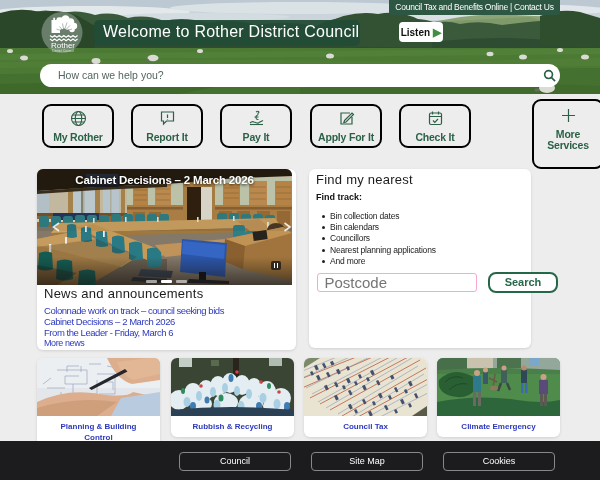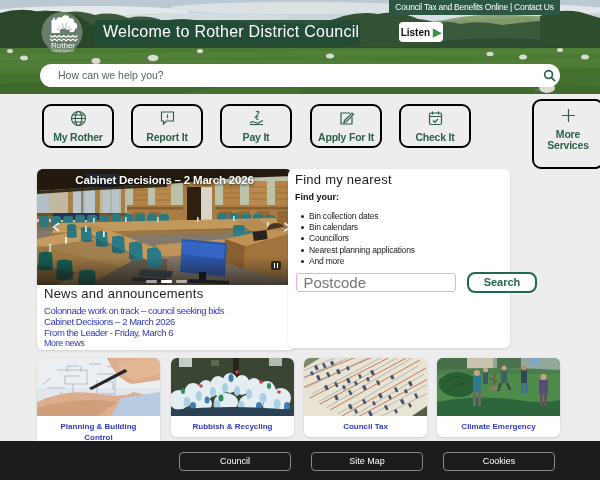--- a/index.html
+++ b/index.html
@@ -29,21 +29,21 @@
 #pausebtn:before { content:""; position:absolute; left:2.5px; top:2px; width:1.5px; height:5px; background:#fff; }
 #pausebtn:after { content:""; position:absolute; left:5.5px; top:2px; width:1.5px; height:5px; background:#fff; }
 .dash { position:absolute; top:110.5px; width:11px; height:3px; background:rgba(245,245,245,0.6); border-radius:1px; }
 .dash.on { background:#fff; }
 #news { position:absolute; left:7px; top:117px; width:248px; }
 #news h2 { font-size:13px; font-weight:normal; color:#1c1c1c; letter-spacing:0.25px; }
 #news a { display:block; color:#2d39bd; font-size:9.5px; letter-spacing:-0.45px; line-height:10.8px; text-decoration:none; }
 #news a.l1 { margin-top:5px; }
 #news a.more { font-size:9px; letter-spacing:-0.4px; }
 
-#rightcard { left:288px; top:169px; width:222px; height:179px; padding:3px 10px 0 7px; }
+#rightcard { left:309px; top:169px; width:222px; height:179px; padding:3px 10px 0 7px; }
 #rightcard h2 { font-size:13px; font-weight:normal; color:#1c1c1c; letter-spacing:0.25px; line-height:15px; }
 #rightcard .fy { font-size:9px; font-weight:bold; color:#111; margin-top:5px; }
 #rightcard ul { list-style:none; margin-left:14px; margin-top:9px; }
 #rightcard li { font-size:8.5px; letter-spacing:-0.2px; color:#222; line-height:11.2px; position:relative; }
 #rightcard li:before { content:""; position:absolute; left:-8px; top:4px; width:3px; height:3px; border-radius:50%; background:#222; }
 #postcode { position:absolute; left:7.5px; top:104px; width:160px; height:19px; border:1px solid #f9a8d4; border-radius:3px; background:#fff; color:#757575; font-size:15px; line-height:17px; padding-left:7px; }
 #searchbtn { position:absolute; left:179px; top:103px; width:70px; height:21px; background:#fff; border:2px solid #24684a; border-radius:8px; color:#24684a; font-size:11px; font-weight:bold; text-align:center; line-height:17px; }
 
 
 .bcard { position:absolute; top:358px; width:123px; background:#fff; border-radius:6px; box-shadow:0 1px 3px rgba(0,0,0,0.12); overflow:hidden; text-align:center; }
@@ -348,21 +348,21 @@
     <h2>News and announcements</h2>
     <a class="l1">Colonnade work on track – council seeking bids</a>
     <a>Cabinet Decisions – 2 March 2026</a>
     <a>From the Leader - Friday, March 6</a>
     <a class="more">More news</a>
   </div>
 </div>
 
 <div class="card" id="rightcard">
   <h2>Find my nearest</h2>
-  <div class="fy">Find your:</div>
+  <div class="fy">Find track:</div>
   <ul>
     <li>Bin collection dates</li>
     <li>Bin calendars</li>
     <li>Councillors</li>
     <li>Nearest planning applications</li>
     <li>And more</li>
   </ul>
   <div id="postcode">Postcode</div>
   <div id="searchbtn">Search</div>
 </div>

